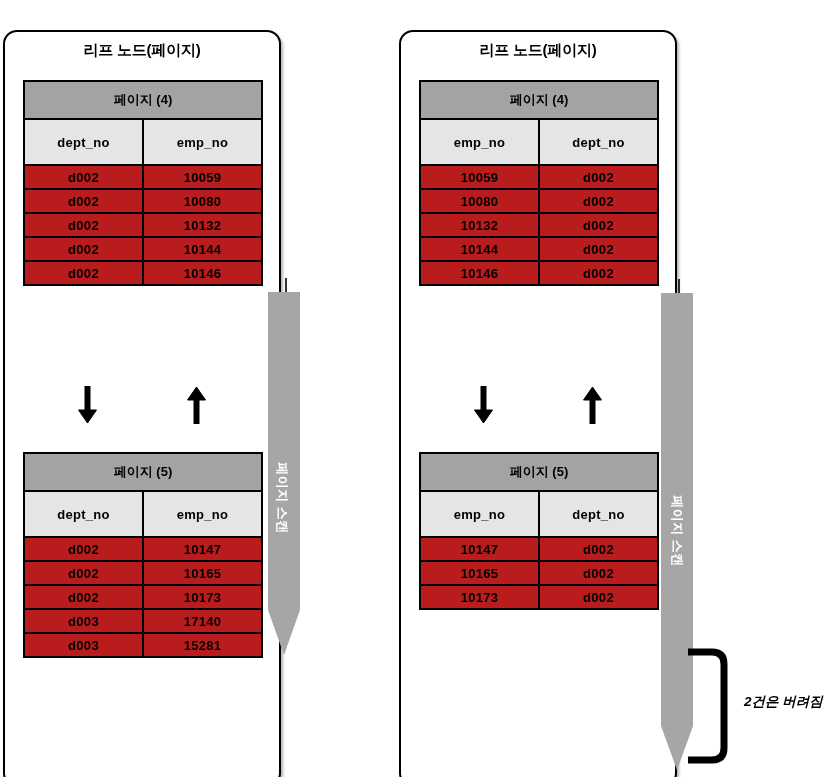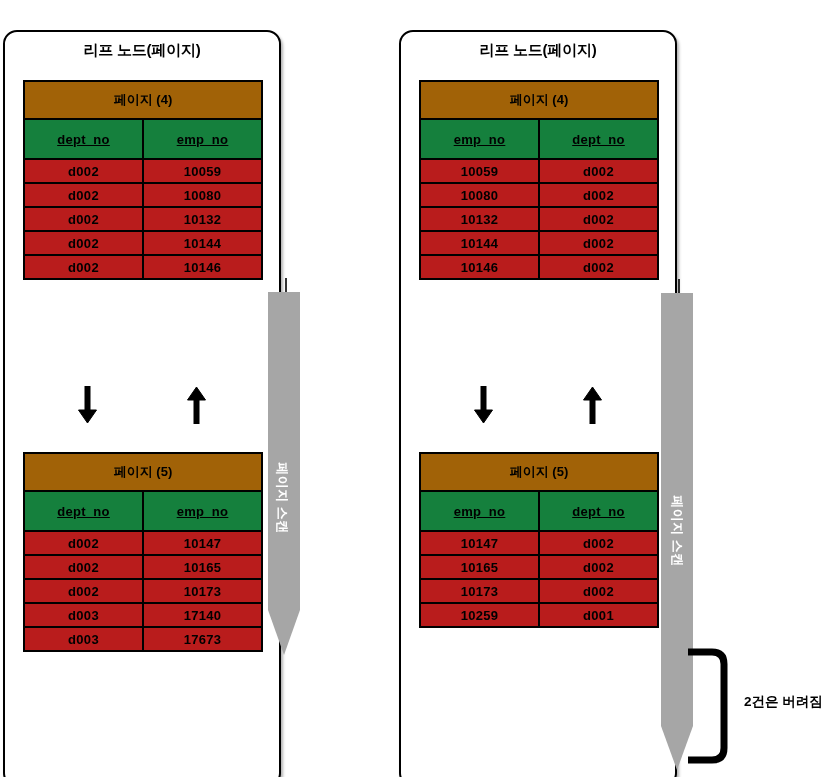--- a/index.html
+++ b/index.html
@@ -59,30 +59,29 @@
     border: 2px solid #000000;
     text-align: center;
     font-size: 12.5px;
     font-weight: bold;
     color: #000000;
     height: 24px;
     box-sizing: border-box;
     background: #b91c1c;
   }
   .page-table td.page-head {
-    background: #a16207;
+    background: #a3a3a3;
     height: 38px;
     font-size: 13px;
   }
   .page-table td.col-head {
-    background: #15803d;
-    height: 40px;
+    background: #e5e5e5;
+    height: 46px;
     font-size: 13px;
     letter-spacing: 0.3px;
-    text-decoration: underline;
   }
   .page-table td.cell {
     font-size: 13px;
     letter-spacing: 0.3px;
   }
 
   
   .conn {
     position: absolute;
     z-index: 4;
@@ -173,21 +172,21 @@
     <tr>
       <td class="cell">d002</td>
       <td class="cell">10173</td>
     </tr>
     <tr>
       <td class="cell">d003</td>
       <td class="cell">17140</td>
     </tr>
     <tr>
       <td class="cell">d003</td>
-      <td class="cell">17673</td>
+      <td class="cell">15281</td>
     </tr>
   </tbody>
     </table>
 </div>
 
 <div class="panel right">
   <div class="panel-title">리프 노드(페이지)</div>
 
   <table class="page-table p4">
     <tbody>
@@ -234,24 +233,20 @@
       <td class="cell">10147</td>
       <td class="cell">d002</td>
     </tr>
     <tr>
       <td class="cell">10165</td>
       <td class="cell">d002</td>
     </tr>
     <tr>
       <td class="cell">10173</td>
       <td class="cell">d002</td>
-    </tr>
-    <tr>
-      <td class="cell">10259</td>
-      <td class="cell">d001</td>
     </tr>
   </tbody>
     </table>
 </div>
 
 <svg class="conn" style="left:60px; top:386px; width:160px; height:38px;" viewBox="0 0 160 38">
   <g fill="#000000" stroke="#000000">
     <rect x="25" y="0" width="5" height="26"></rect>
     <polygon points="18.5,24 36.5,24 27.5,37 "></polygon>
     <rect x="134" y="12" width="5" height="26"></rect>
@@ -276,13 +271,13 @@
 
 <svg class="scan-arrow" style="left:659px; top:279px; width:40px; height:494px;" viewBox="0 0 40 494">
   <line x1="20" y1="0" x2="20" y2="14" stroke="#000000" stroke-width="1.6"></line>
   <polygon points="2,14 34,14 34,447 18,491 2,447" fill="#a6a6a6"></polygon>
 </svg>
 <div class="scan-label" style="left:622px; top:522px; width:110px; text-align:center; transform:rotate(90deg);">페이지 스캔</div>
 
 <svg class="bracket" style="left:686px; top:645px; width:48px; height:122px;" viewBox="0 0 48 122">
   <path d="M 2,7 L 26,7 Q 38,7 38,19 L 38,103 Q 38,115 26,115 L 2,115" fill="none" stroke="#000000" stroke-width="7" stroke-linecap="butt"></path>
 </svg>
-<div class="note" style="left:744px; top:693px;">2건은 버려짐</div>
+<div class="note" style="left:744px; top:693px;font-style:italic;">2건은 버려짐</div>
 
 </body></html>

